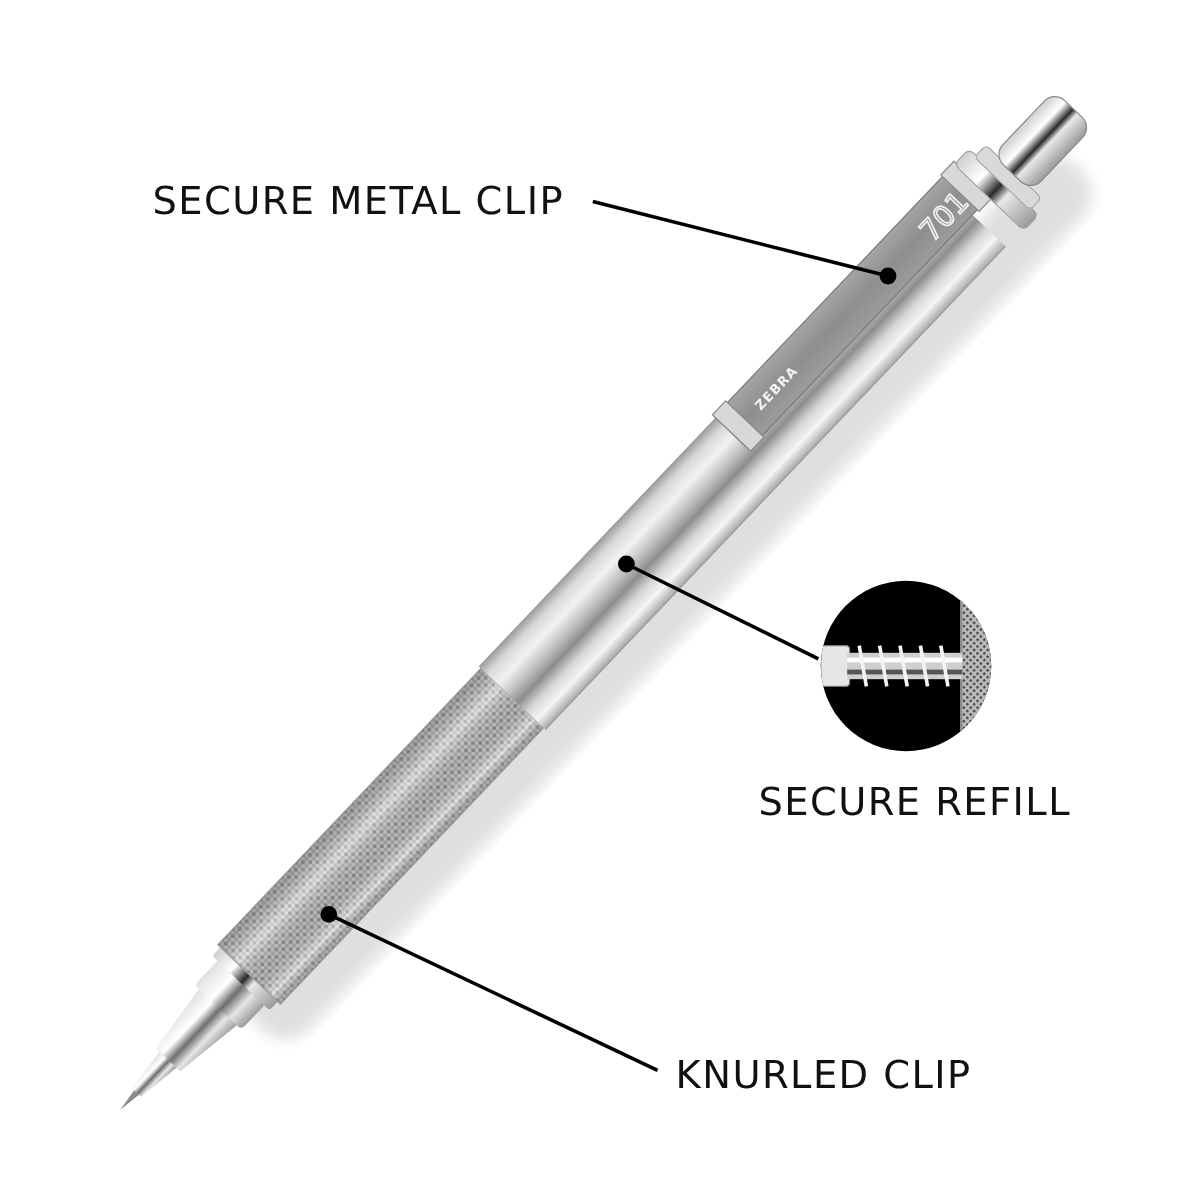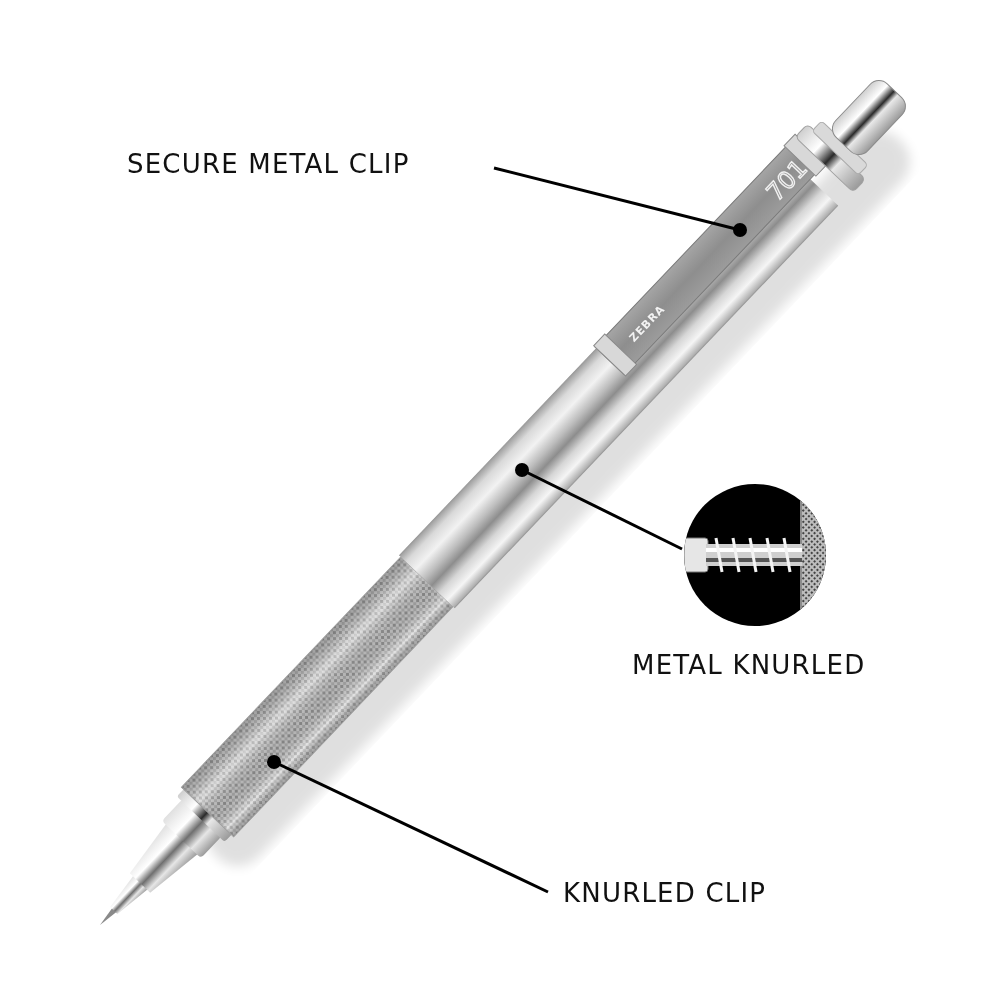--- a/index.html
+++ b/index.html
@@ -1,20 +1,20 @@
 <!DOCTYPE html>
 <html><head>
 <meta charset="utf-8">
 <style>
   html, body { margin:0; padding:0; background:#ffffff; }
   body { width:1000px; height:1000px; position:relative; overflow:hidden; font-family:"DejaVu Sans", sans-serif; }
   .stage { position:absolute; left:0; top:0; width:1000px; height:1000px; }
   .callout-label {
     position:absolute; color:#111111; font-family:"DejaVu Sans", sans-serif;
-    font-size:26px; letter-spacing:1.2px; white-space:nowrap; line-height:1;
+    font-size:32px; letter-spacing:1.2px; white-space:nowrap; line-height:1;
     font-weight:400;
   }
   svg { position:absolute; left:0; top:0; }
 </style>
 </head>
 <body>
 
 <div class="stage">
 
   <svg width="1000" height="1000" viewBox="0 0 1000 1000">
@@ -138,16 +138,16 @@
       <line x1="522" y1="470" x2="682" y2="549" stroke="#000" stroke-width="3"></line>
       <circle cx="522" cy="470" r="7" fill="#000"></circle>
 
       <line x1="274" y1="762" x2="548" y2="892" stroke="#000" stroke-width="3"></line>
       <circle cx="274" cy="762" r="7" fill="#000"></circle>
     </g>
   </svg>
 
   <div class="callout-label" style="left:127px; top:151px;">SECURE METAL CLIP</div>
 
-  <div class="callout-label" style="left:632px; top:652px;">METAL KNURLED</div>
+  <div class="callout-label" style="left:632px; top:652px;">SECURE REFILL</div>
 
   <div class="callout-label" style="left:563px; top:880px;">KNURLED CLIP</div>
 </div>
 
 </body></html>

